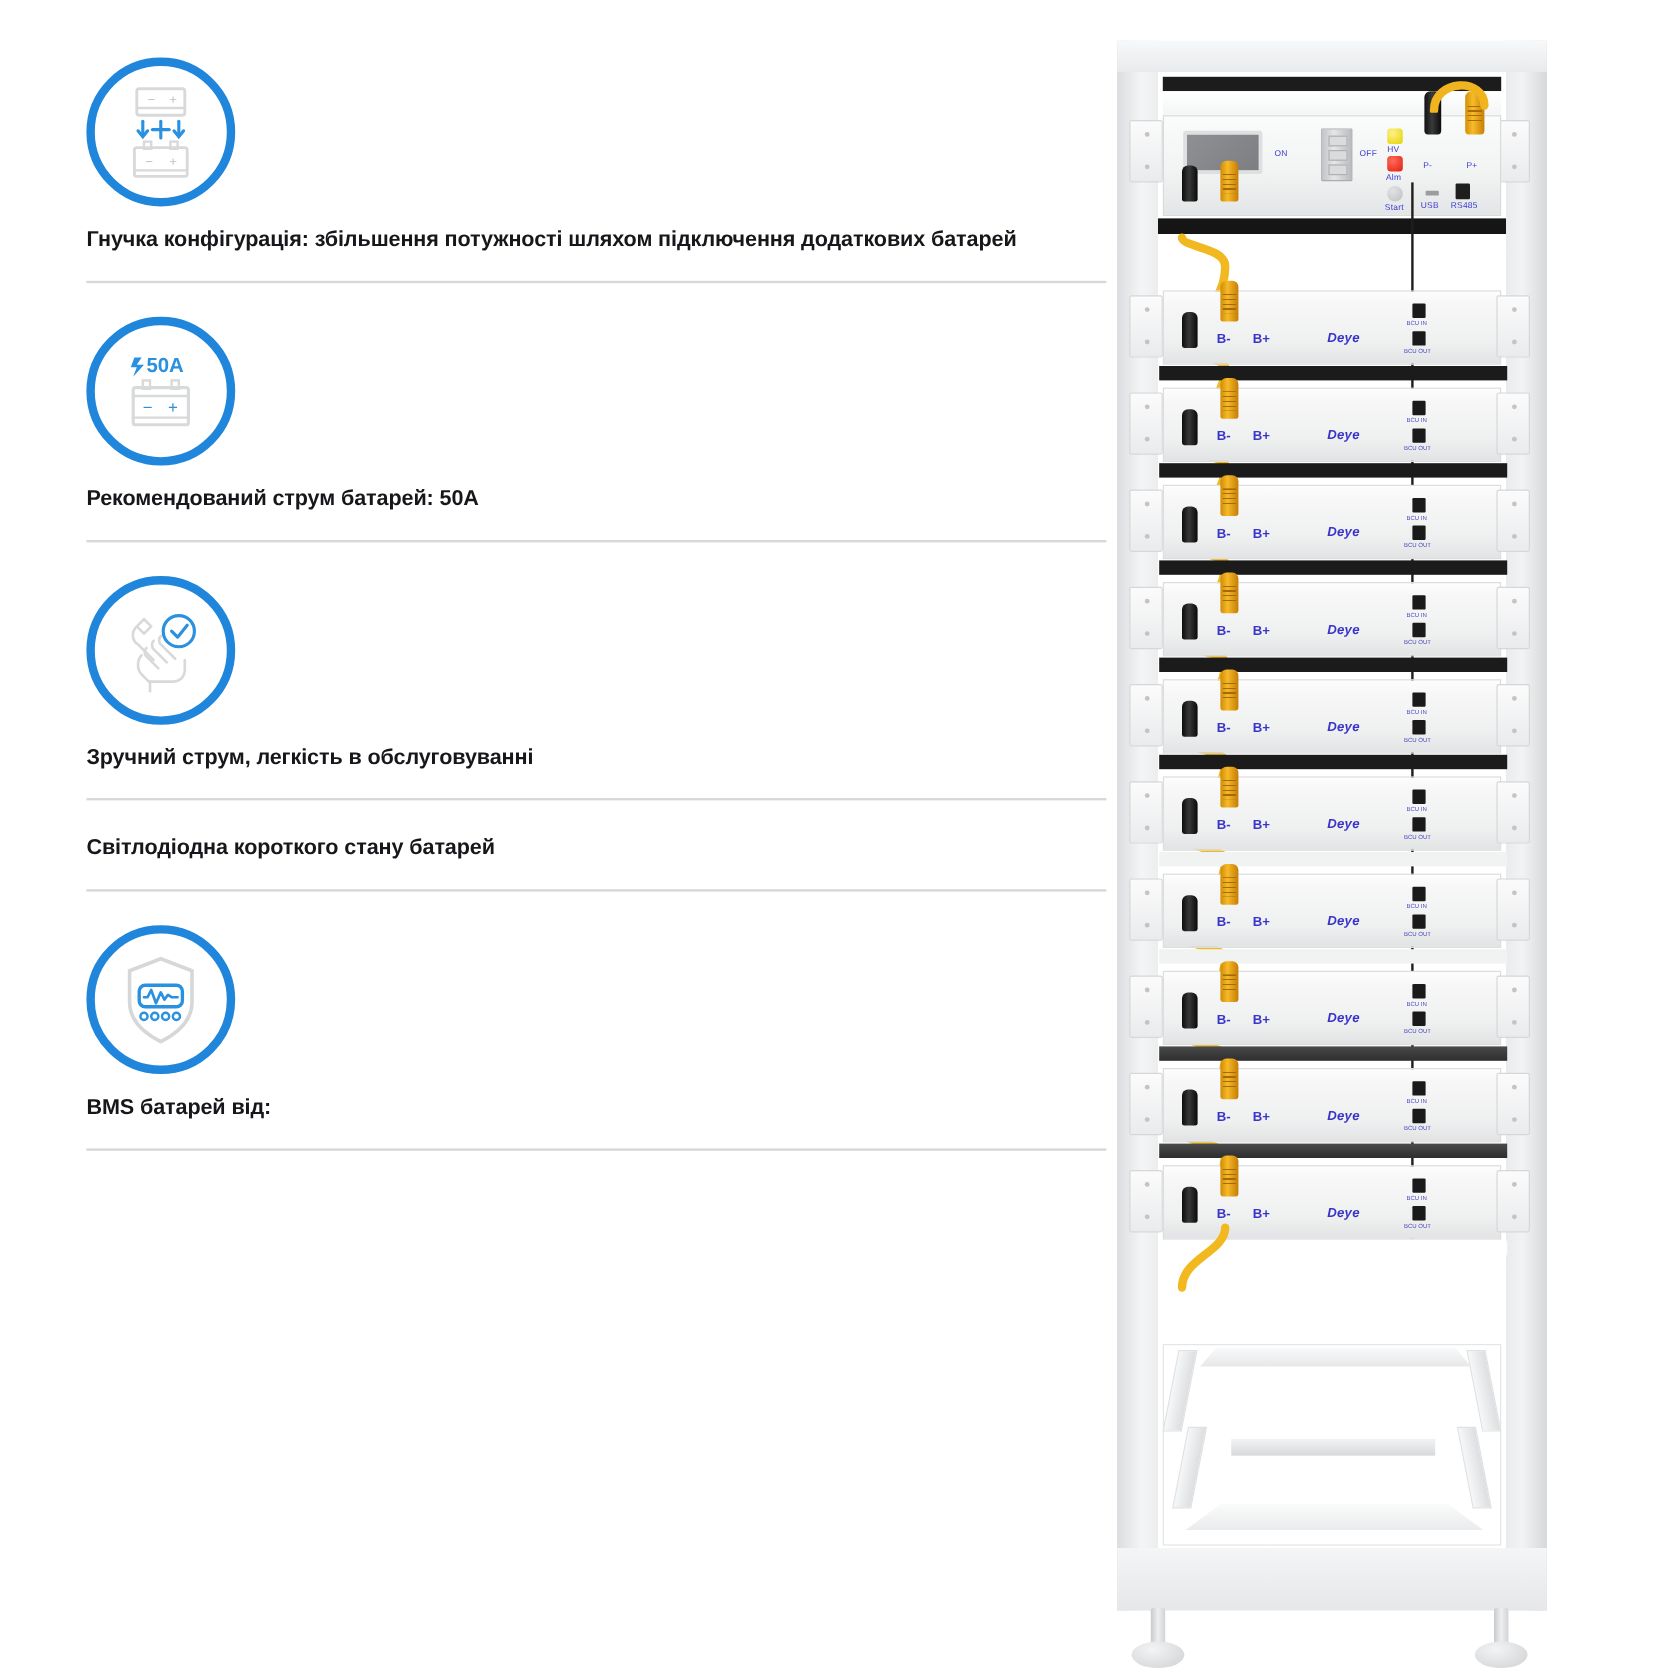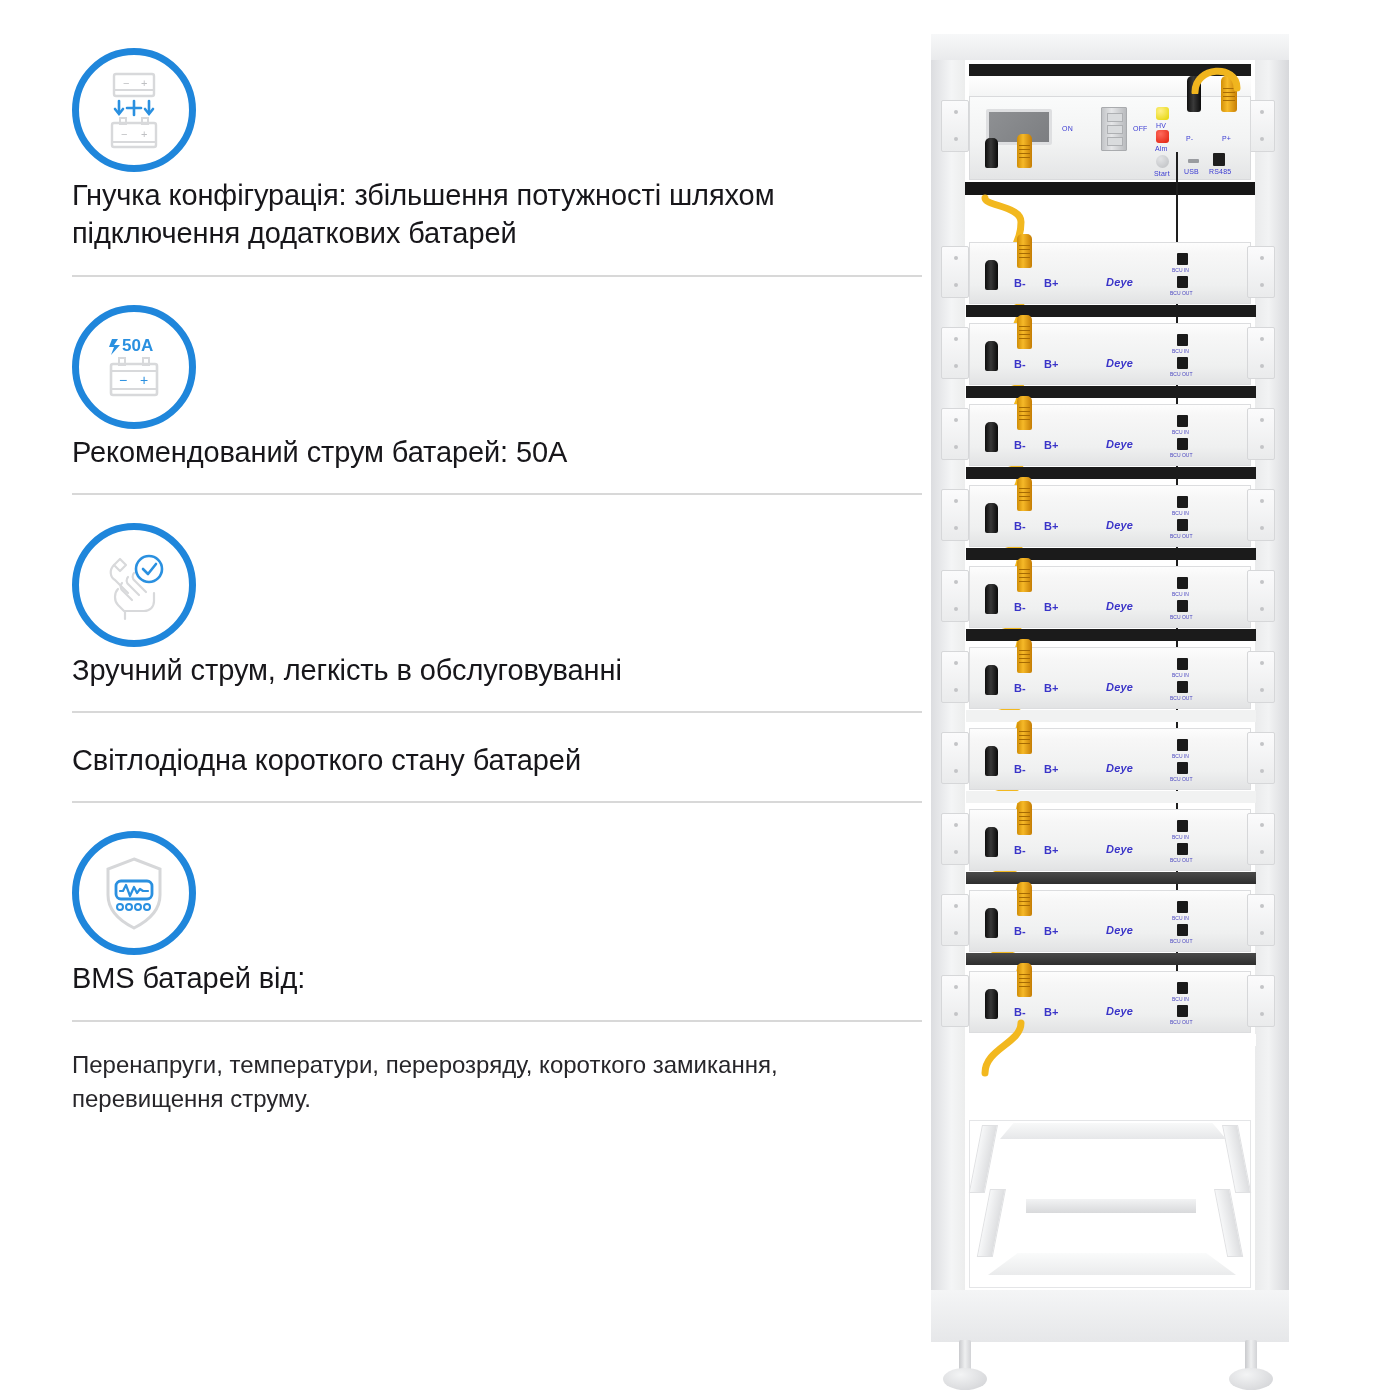--- a/index.html
+++ b/index.html
@@ -41,26 +41,26 @@
     background: #ffffff;
     display: flex;
     align-items: center;
     justify-content: center;
     position: relative;
   }
 
   .feature-icon svg { display: block; }
 
   .feature-title {
-    font-size: 29px;
-    font-weight: normal;
+    font-size: 18px;
+    font-weight: bold;
     color: #17161a;
     line-height: 1.32;
     letter-spacing: -0.1px;
-    margin-top: 4px;
+    margin-top: 16px;
     max-width: 800px;
   }
 
   .feature-divider {
     width: 850px;
     height: 2px;
     background: #d8d8d8;
     margin-top: 22px;
   }
 
@@ -401,21 +401,20 @@
           <g fill="none" stroke="#2a90e0" stroke-width="2">
             <circle cx="28" cy="56" r="3"></circle>
             <circle cx="37" cy="56" r="3"></circle>
             <circle cx="46" cy="56" r="3"></circle>
             <circle cx="55" cy="56" r="3"></circle>
           </g>
         </svg>
       </div>
       <div class="feature-title">BMS батарей від:</div>
       <div class="feature-divider"></div>
-      <div class="feature-body">Перенапруги, температури, перерозряду, короткого замикання, перевищення струму.</div>
     </div>
 
   </div>
 
   <div id="product">
 
     <div class="cab-frame"></div>
     <div class="cab-cavity"></div>
     <div class="cab-post-l"></div>
     <div class="cab-post-r"></div>

